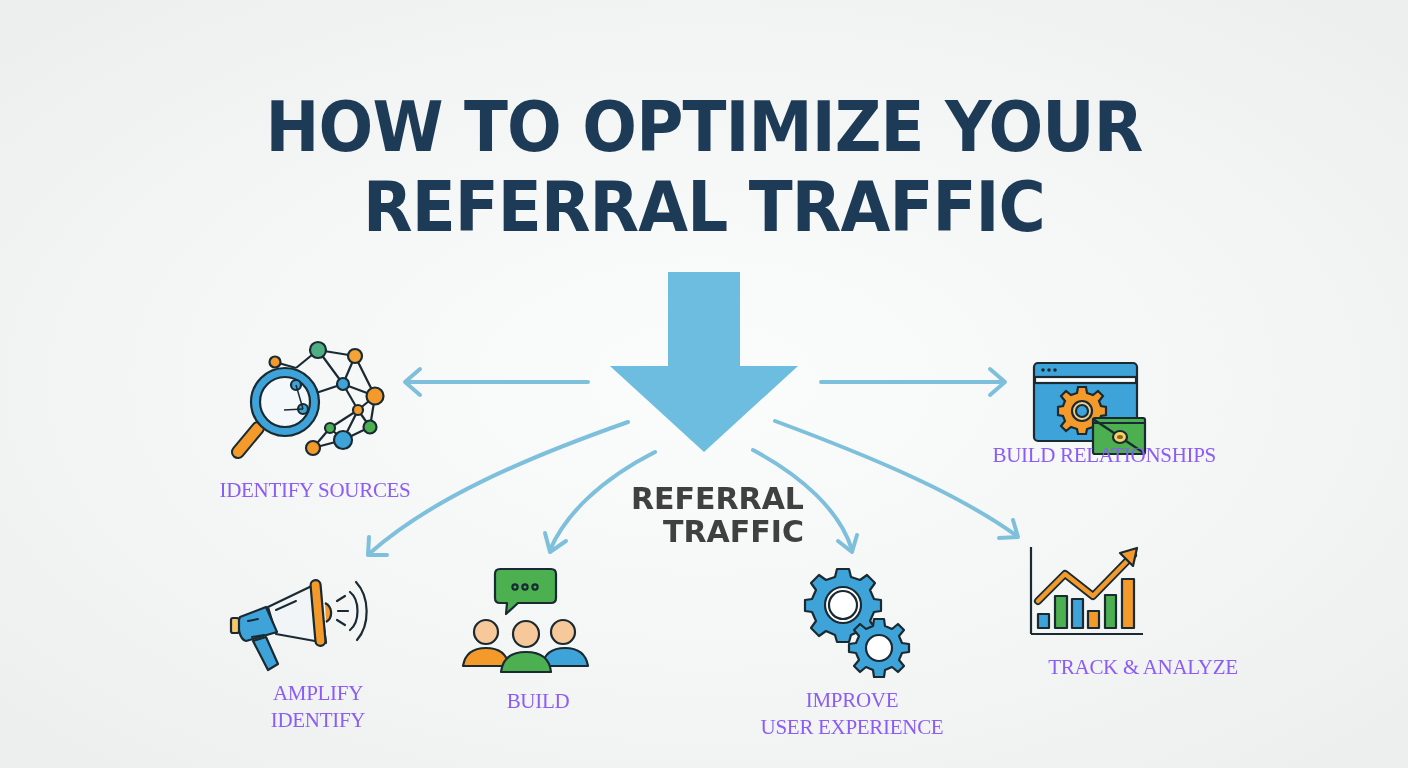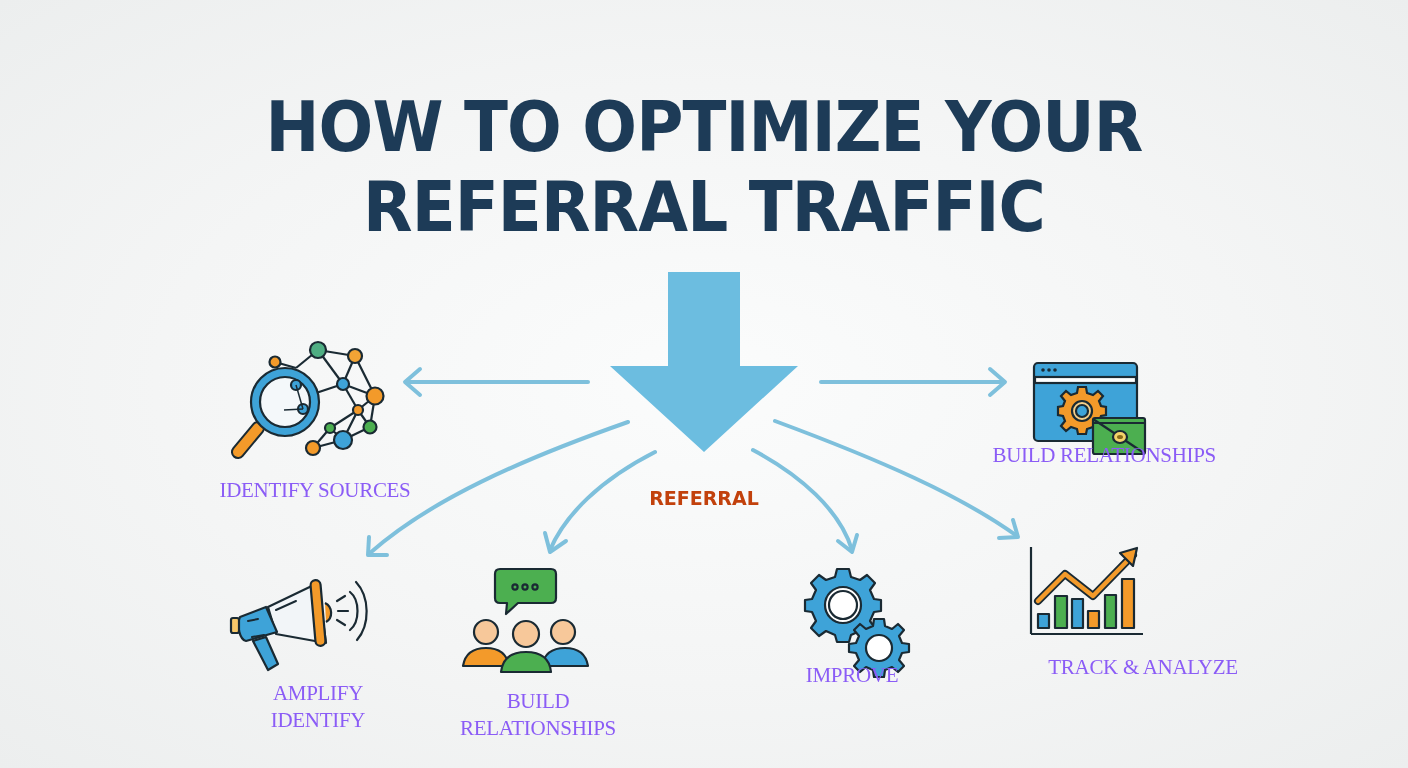--- a/index.html
+++ b/index.html
@@ -16,23 +16,23 @@
     }
     .title-1 { top: 86px; }
     .title-2 { top: 166px; }
     svg.diagram { position: absolute; left: 0; top: 0; }
     .label {
       position: absolute; color: #8b5cf6; text-align: center;
       font-family: Liberation Serif, serif; font-size: 21px; line-height: 27px;
       letter-spacing: -0.3px; white-space: nowrap;
     }
     .center-label {
-      position: absolute; color: #c2410c; text-align: center;
+      position: absolute; color: #404040; text-align: right;
       font-family: "DejaVu Sans", sans-serif; font-weight: bold;
-      font-size: 19px; line-height: 33px; white-space: nowrap;
+      font-size: 30px; line-height: 33px; white-space: nowrap;
     }
   </style>
 </head>
 <body>
 
 <h1 class="title title-1">HOW TO OPTIMIZE YOUR</h1>
 <h1 class="title title-2">REFERRAL TRAFFIC</h1>
 
 <svg class="diagram" width="1408" height="768" viewBox="0 0 1408 768">
 
@@ -187,39 +187,40 @@
     <rect x="1105" y="595" width="11" height="33" fill="#4caf50"></rect>
     <rect x="1122" y="579" width="12" height="49" fill="#f39a2a"></rect>
     <polyline points="1038,601 1065,574 1093,596 1133,555" fill="none" stroke="#1a2a33" stroke-width="8" stroke-linecap="round"></polyline>
     <polyline points="1038,601 1065,574 1093,596 1133,555" fill="none" stroke="#f39a2a" stroke-width="4.5" stroke-linecap="round"></polyline>
     <polygon points="1120,553 1137,548 1133,566" fill="#f39a2a"></polygon>
   </g>
 </svg>
 
 <div class="center-label" style="left:604px; top:482px; width:200px;">
   <div>REFERRAL</div>
+  <div>TRAFFIC</div>
 </div>
 
 <div class="label" style="left:195px; top:477px; width:240px;">
   <div>IDENTIFY SOURCES</div>
 </div>
 
 <div class="label" style="left:966px; top:442px; width:250px;text-align:right;">
   <div>BUILD RELATIONSHIPS</div>
 </div>
 
 <div class="label" style="left:238px; top:680px; width:160px;">
   <div>AMPLIFY</div>
   <div>IDENTIFY</div>
 </div>
 
 <div class="label" style="left:438px; top:688px; width:200px;">
   <div>BUILD</div>
-  <div>RELATIONSHIPS</div>
-</div>
-
-<div class="label" style="left:742px; top:662px; width:220px;">
+</div>
+
+<div class="label" style="left:742px; top:687px; width:220px;">
   <div>IMPROVE</div>
+  <div>USER EXPERIENCE</div>
 </div>
 
 <div class="label" style="left:1033px; top:654px; width:220px;">
   <div>TRACK &amp; ANALYZE</div>
 </div>
 
 </body></html>

